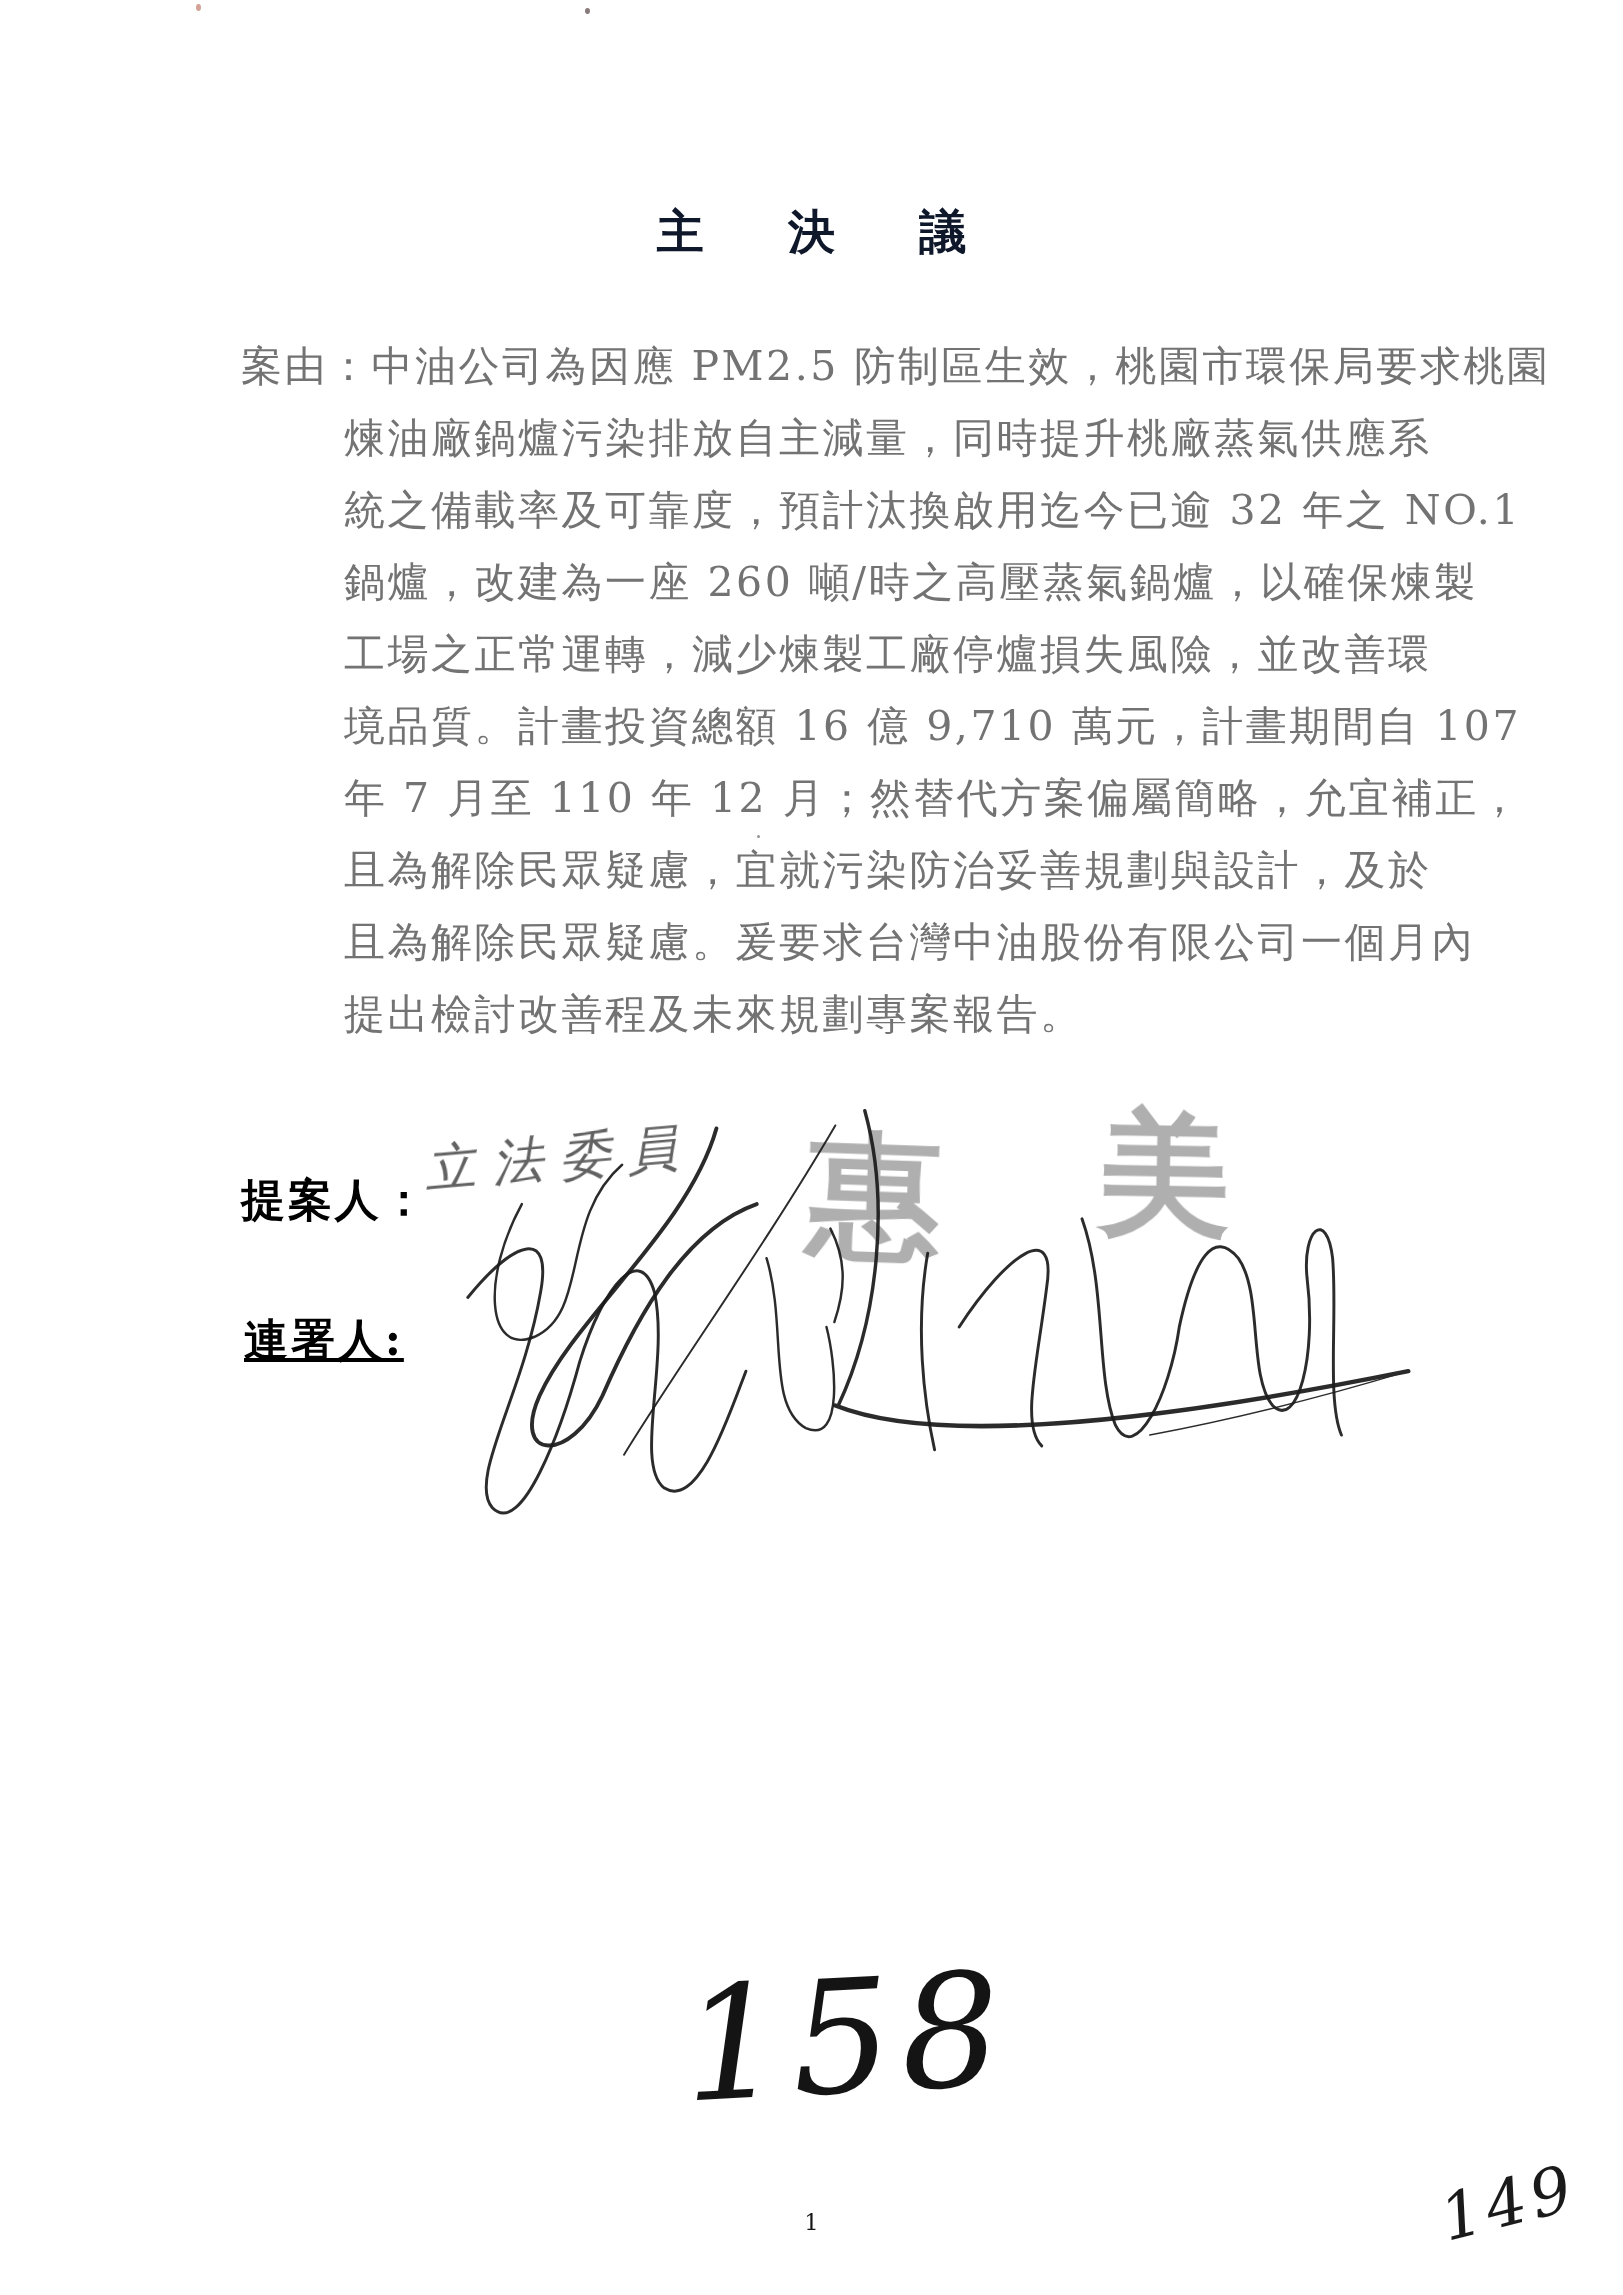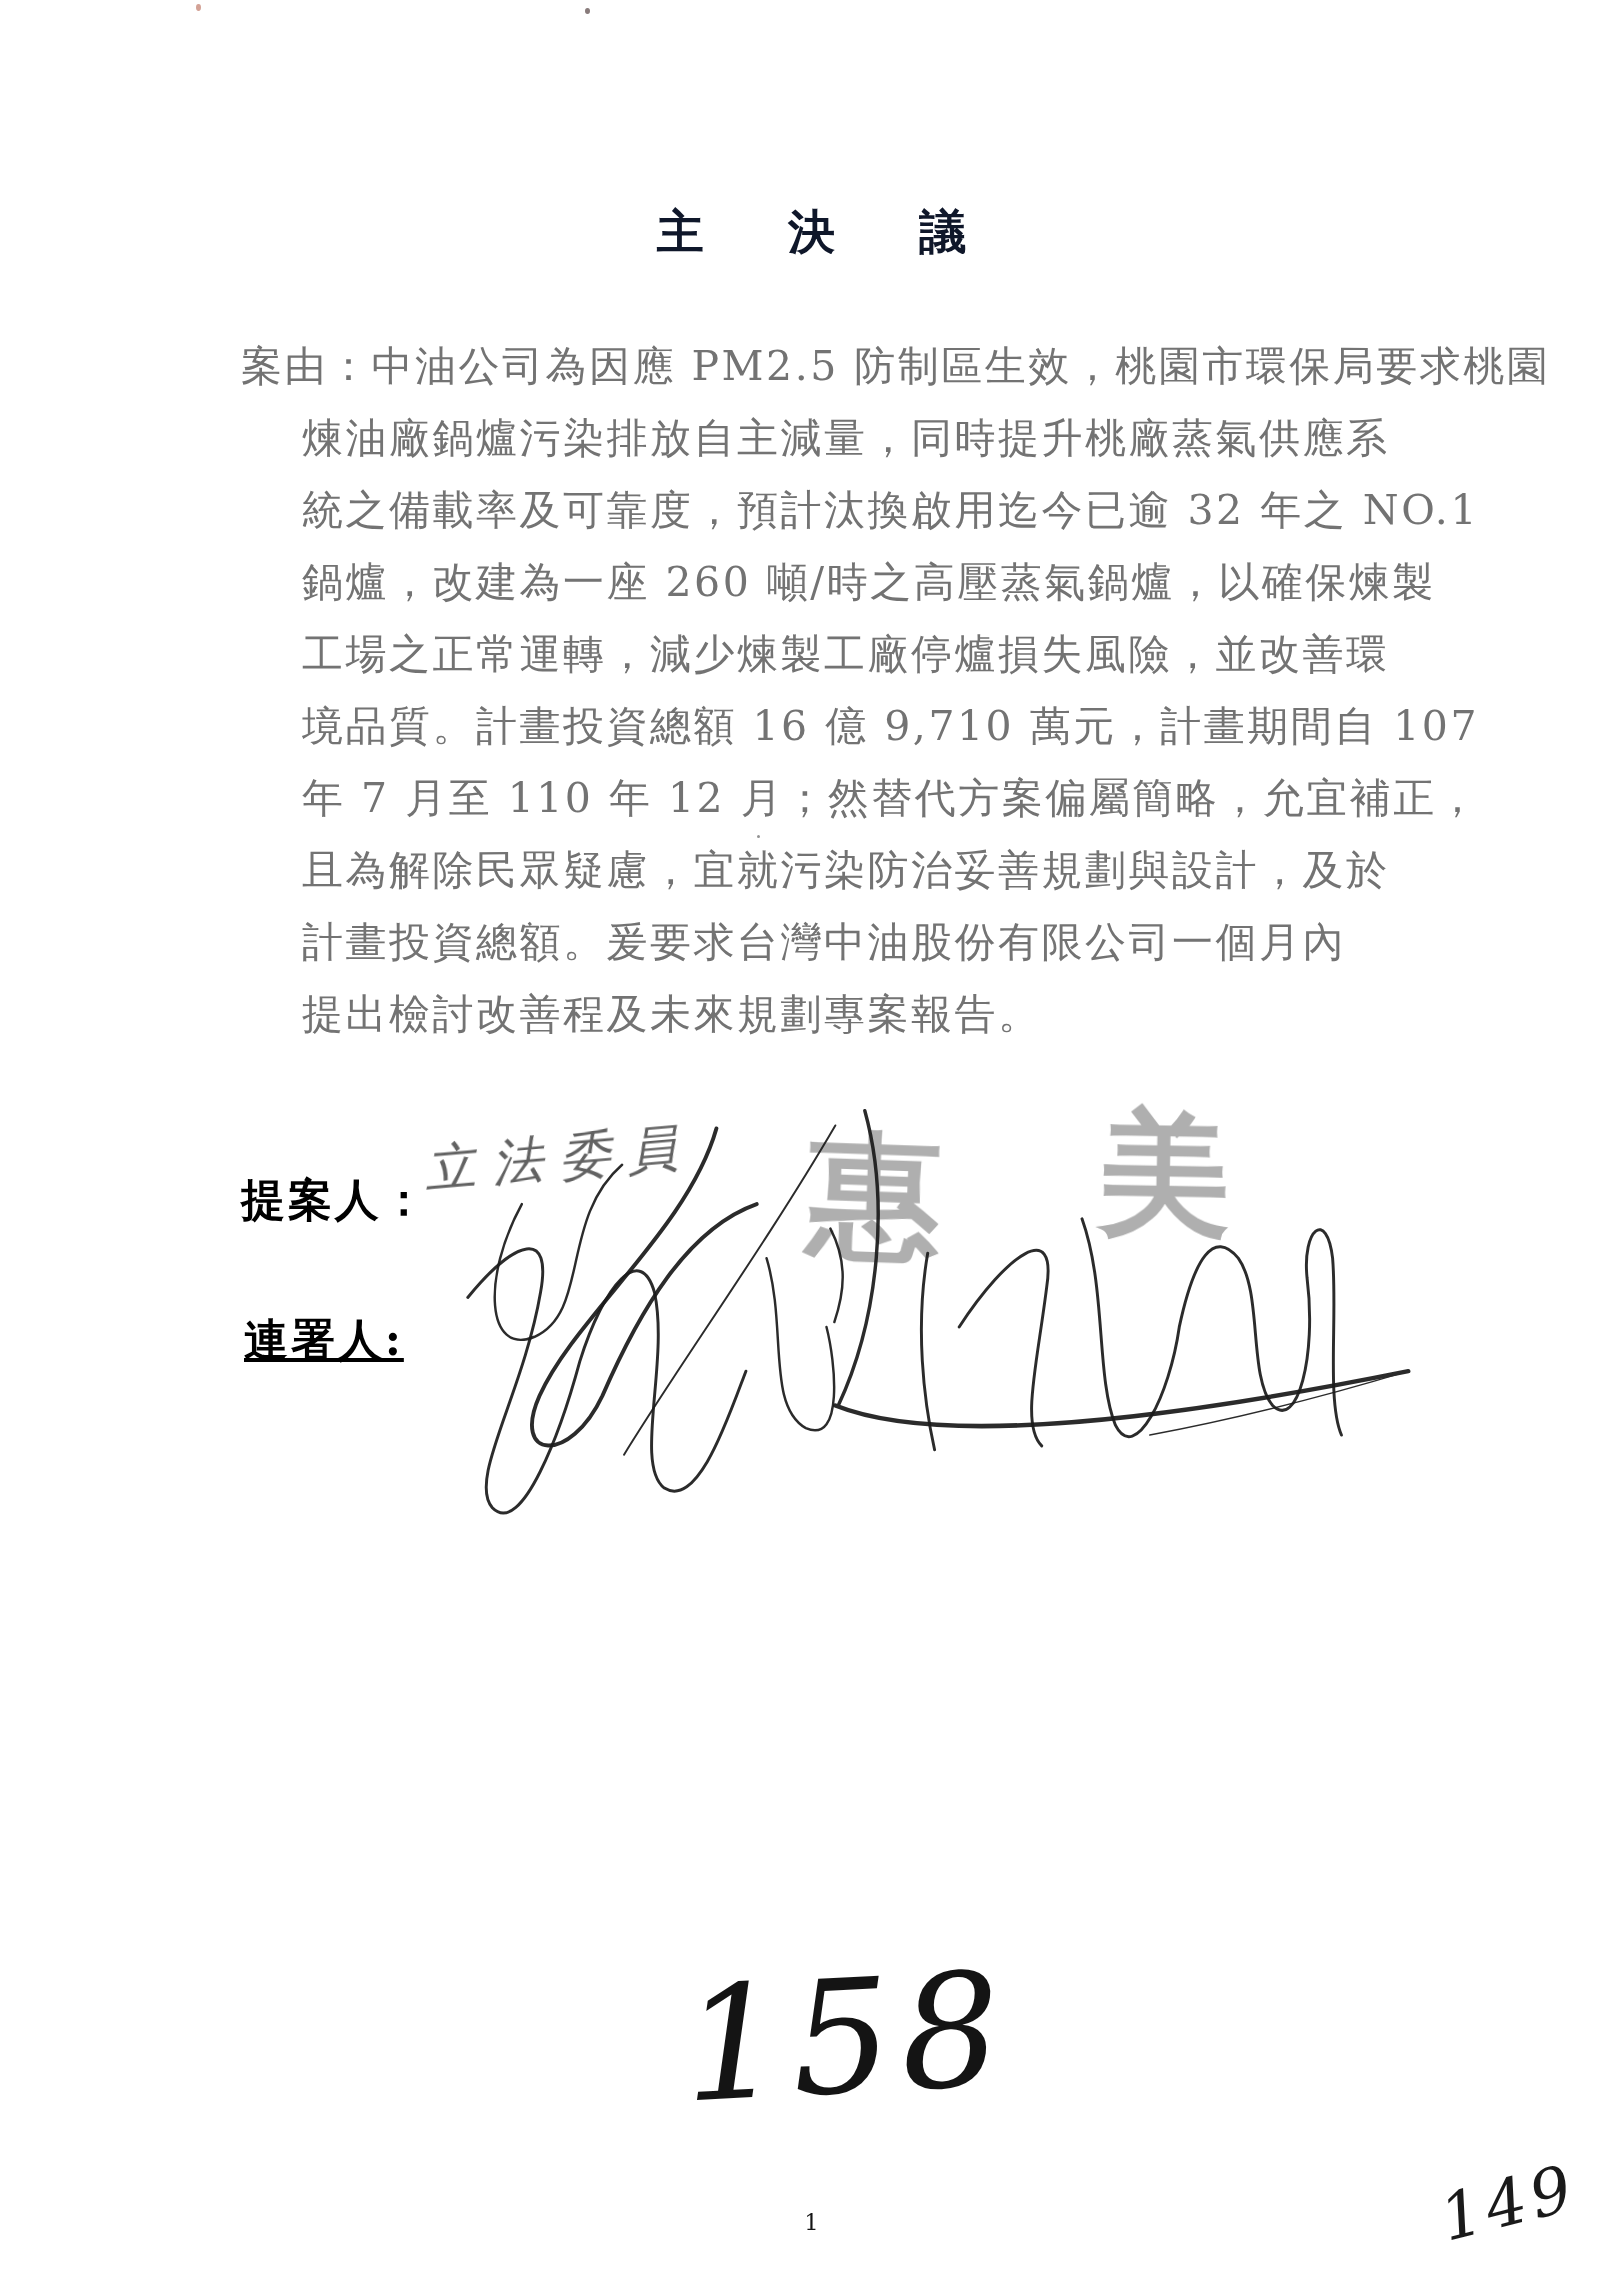--- a/index.html
+++ b/index.html
@@ -39,21 +39,21 @@
     width: 1160px;
   }
   .bline {
     height: 72px;
     line-height: 72px;
     font-size: 41px;
     letter-spacing: 2.5px;
     white-space: nowrap;
     color: #737373;
   }
-  .bline.indent { margin-left: 61px; }
+  .bline.indent { margin-left: 103px; }
   .case-label { display: inline; }
   .sig-label {
     position: absolute;
     font-size: 44px;
     font-weight: bold;
     letter-spacing: 2.9px;
     color: #000000;
   }
   .lbl-proposer { top: 1171px; left: 241px; }
   .lbl-cosigner { top: 1311px; left: 244px; text-decoration: underline; }
@@ -133,21 +133,21 @@
 
   <div class="case-block">
     <div class="bline"><span class="case-label">案由：</span><span>中油公司為因應 PM2.5 防制區生效，桃園市環保局要求桃園</span></div>
     <div class="bline indent">煉油廠鍋爐污染排放自主減量，同時提升桃廠蒸氣供應系</div>
     <div class="bline indent">統之備載率及可靠度，預計汰換啟用迄今已逾 32 年之 NO.1</div>
     <div class="bline indent">鍋爐，改建為一座 260 噸/時之高壓蒸氣鍋爐，以確保煉製</div>
     <div class="bline indent">工場之正常運轉，減少煉製工廠停爐損失風險，並改善環</div>
     <div class="bline indent">境品質。計畫投資總額 16 億 9,710 萬元，計畫期間自 107</div>
     <div class="bline indent">年 7 月至 110 年 12 月；然替代方案偏屬簡略，允宜補正，</div>
     <div class="bline indent">且為解除民眾疑慮，宜就污染防治妥善規劃與設計，及於</div>
-    <div class="bline indent">計畫投資總額。爰要求台灣中油股份有限公司一個月內</div>
+    <div class="bline indent">且為解除民眾疑慮。爰要求台灣中油股份有限公司一個月內</div>
     <div class="bline indent">提出檢討改善程及未來規劃專案報告。</div>
   </div>
 
   <div class="sig-label lbl-proposer">提案人：</div>
   <div class="sig-label lbl-cosigner">連署人:</div>
 
   <div class="hw-role">立法委員</div>
 
   <div class="stamp stamp-1">惠</div>
   <div class="stamp stamp-2">美</div>

